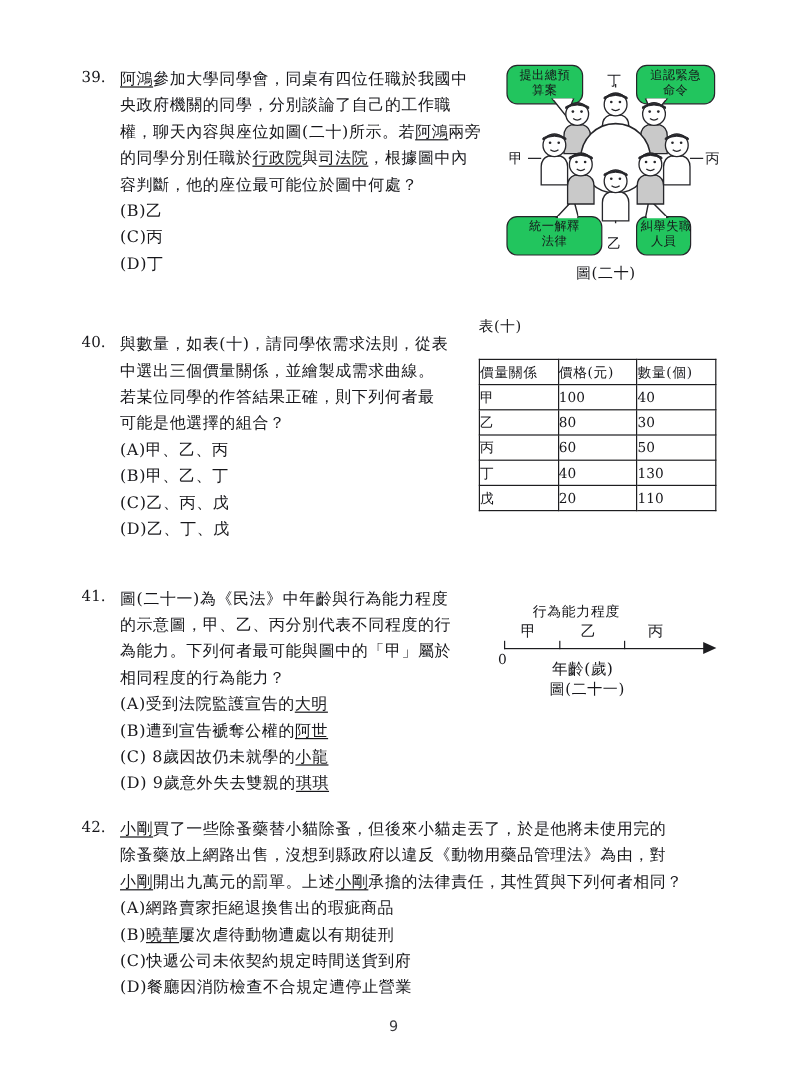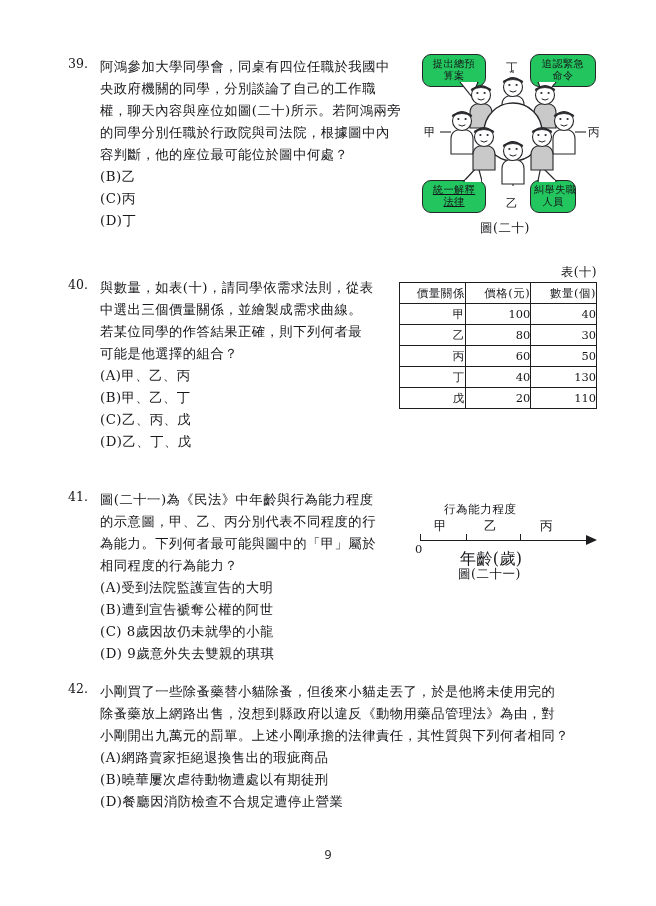--- a/index.html
+++ b/index.html
@@ -50,21 +50,21 @@
     white-space: nowrap;
     letter-spacing: 0.2px;
   }
   .line.cjk { letter-spacing: 0.5px; }
   .opt {
     font-size: 13.3px;
     line-height: 22px;
     white-space: nowrap;
     letter-spacing: 0.5px;
   }
-  .u { text-underline-offset: 1.5px; text-align: right; }
+  .u { text-decoration: underline; text-underline-offset: 1.5px; text-align: right; }
 
   
   #fig20 {
     position: absolute;
     left: 418px;
     top: 52px;
     width: 190px;
     height: 188px;
   }
   .bubble {
@@ -93,33 +93,33 @@
   }
 
   
   #tbl10wrap {
     position: absolute;
     left: 399px;
     top: 264px;
     width: 198px;
   }
   #tbl10cap {
-    text-align: right;
+    text-align: left;
     font-size: 12.2px;
     letter-spacing: 0.5px;
-    margin-bottom: 1px;
+    margin-bottom: 18px;
   }
   table.t10 {
     border-collapse: collapse;
     width: 198px;
     table-layout: fixed;
   }
   table.t10 td, table.t10 th {
     border: 1px solid #1d1d20;
-    text-align: right;
+    text-align: left;
     font-weight: normal;
     font-size: 11.4px;
     height: 20px;
     padding: 0;
     letter-spacing: 0.6px;
     font-family: "DejaVu Serif", "Liberation Serif", serif;
   }
   table.t10 td.num {
     font-size: 11.4px;
     letter-spacing: 0;
@@ -175,21 +175,21 @@
     left: 34px;
     top: -2px;
     font-size: 11.5px;
     letter-spacing: 0.6px;
     white-space: nowrap;
   }
   #agelbl {
     position: absolute;
     left: 50px;
     top: 45px;
-    font-size: 16px;
+    font-size: 13px;
     letter-spacing: 0.4px;
     white-space: nowrap;
   }
   #fig21cap {
     position: absolute;
     left: 48px;
     top: 62px;
     font-size: 12.5px;
     letter-spacing: 0.5px;
     white-space: nowrap;
@@ -239,21 +239,21 @@
 
     <div class="bubble" style="left:112px; top:2px; width:66px;">
       <span class="bl">追認緊急</span>
       <span class="bl">命令</span>
     </div>
     <svg style="position:absolute; left:118px; top:30px;" width="22" height="16">
       <polygon points="2,0 20,0 8,15" fill="#fff" stroke="#26262a" stroke-width="1.2"></polygon>
       <line x1="3" y1="0" x2="19" y2="0" stroke="#fff" stroke-width="2.2"></line>
     </svg>
 
-    <div class="bubble" style="left:4px; top:128px; width:64px;text-decoration:underline;">
+    <div class="bubble" style="left:4px; top:128px; width:80px;">
       <span class="bl">統一解釋</span>
       <span class="bl">法律</span>
     </div>
     <svg style="position:absolute; left:42px; top:113px;" width="22" height="17">
       <polygon points="18,1 4,16 22,16" fill="#fff" stroke="#26262a" stroke-width="1.2"></polygon>
       <line x1="5" y1="16" x2="21" y2="16" stroke="#fff" stroke-width="2.2"></line>
     </svg>
 
     <div class="bubble" style="left:112px; top:128px; width:46px;">
       <span class="bl">糾舉失職</span>
@@ -394,19 +394,20 @@
   </div>
 
   <div class="q" id="q42" style="top:681px;">
     <div class="qnum">42.</div>
     <div class="qbody">
       <div class="line cjk"><span class="u">小剛</span>買了一些除蚤藥替小貓除蚤，但後來小貓走丟了，於是他將未使用完的</div>
       <div class="line cjk">除蚤藥放上網路出售，沒想到縣政府以違反《動物用藥品管理法》為由，對</div>
       <div class="line cjk"><span class="u">小剛</span>開出九萬元的罰單。上述<span class="u">小剛</span>承擔的法律責任，其性質與下列何者相同？</div>
       <div class="opt">(A)網路賣家拒絕退換售出的瑕疵商品</div>
       <div class="opt"><span>(B)</span><span class="u">曉華</span><span>屢次虐待動物遭處以有期徒刑</span></div>
+      <div class="opt">(C)快遞公司未依契約規定時間送貨到府</div>
       <div class="opt">(D)餐廳因消防檢查不合規定遭停止營業</div>
     </div>
   </div>
 
   <div id="pagenum">9</div>
 
 </div>
 
 </body></html>

